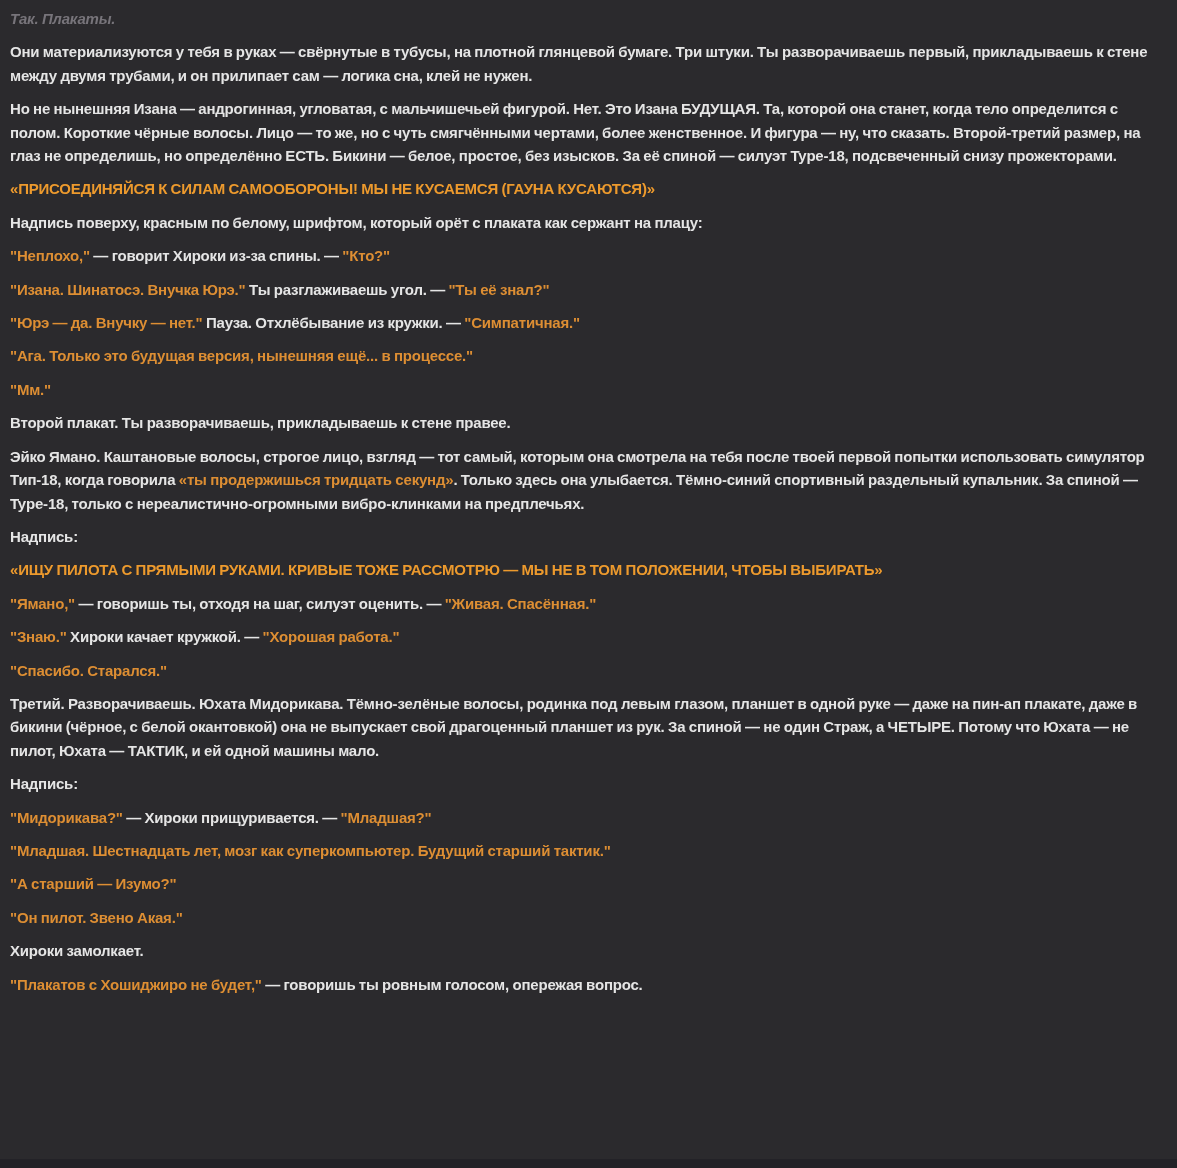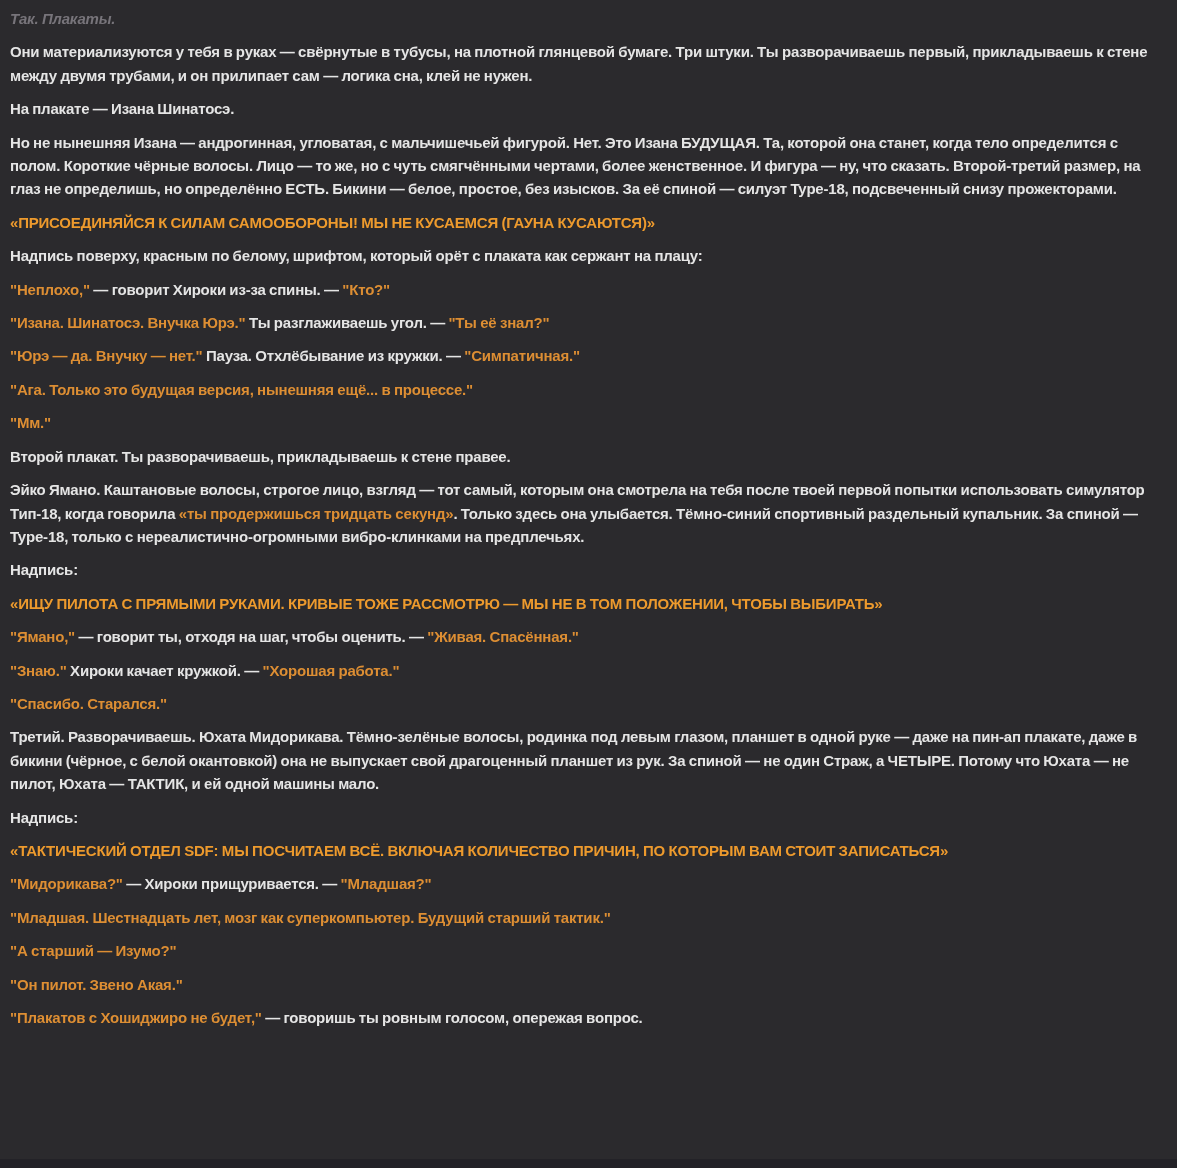--- a/index.html
+++ b/index.html
@@ -46,38 +46,37 @@
     height: 9px;
     background: #232227;
   }
 </style>
 </head>
 <body>
 
 <div class="story" id="story-root">
     <p class="para type-muted"><span class="seg-muted">Так. Плакаты.</span></p>
     <p class="para type-narration"><span class="seg-normal">Они материализуются у тебя в руках — свёрнутые в тубусы, на плотной глянцевой бумаге. Три штуки. Ты разворачиваешь первый, прикладываешь к стене между двумя трубами, и он прилипает сам — логика сна, клей не нужен.</span></p>
-    <p class="para type-narration"><span class="seg-normal">На плакате — Изана Шинатосэ.</span></p>
     <p class="para type-narration"><span class="seg-normal">Но не нынешняя Изана — андрогинная, угловатая, с мальчишечьей фигурой. Нет. Это Изана БУДУЩАЯ. Та, которой она станет, когда тело определится с полом. Короткие чёрные волосы. Лицо — то же, но с чуть смягчёнными чертами, более женственное. И фигура — ну, что сказать. Второй-третий размер, на глаз не определишь, но определённо ЕСТЬ. Бикини — белое, простое, без изысков. За её спиной — силуэт Type-18, подсвеченный снизу прожекторами.</span></p>
     <p class="para type-heading"><span class="seg-heading">«ПРИСОЕДИНЯЙСЯ К СИЛАМ САМООБОРОНЫ! МЫ НЕ КУСАЕМСЯ (ГАУНА КУСАЮТСЯ)»</span></p>
     <p class="para type-narration"><span class="seg-normal">Надпись поверху, красным по белому, шрифтом, который орёт с плаката как сержант на плацу:</span></p>
     <p class="para type-dialogue"><span class="seg-accent">"Неплохо,"</span><span class="seg-normal"> — говорит Хироки из-за спины. — </span><span class="seg-accent">"Кто?"</span></p>
     <p class="para type-dialogue"><span class="seg-accent">"Изана. Шинатосэ. Внучка Юрэ."</span><span class="seg-normal"> Ты разглаживаешь угол. — </span><span class="seg-accent">"Ты её знал?"</span></p>
     <p class="para type-dialogue"><span class="seg-accent">"Юрэ — да. Внучку — нет."</span><span class="seg-normal"> Пауза. Отхлёбывание из кружки. — </span><span class="seg-accent">"Симпатичная."</span></p>
     <p class="para type-dialogue"><span class="seg-accent">"Ага. Только это будущая версия, нынешняя ещё... в процессе."</span></p>
     <p class="para type-dialogue"><span class="seg-accent">"Мм."</span></p>
     <p class="para type-narration"><span class="seg-normal">Второй плакат. Ты разворачиваешь, прикладываешь к стене правее.</span></p>
     <p class="para type-narration"><span class="seg-normal">Эйко Ямано. Каштановые волосы, строгое лицо, взгляд — тот самый, которым она смотрела на тебя после твоей первой попытки использовать симулятор Тип-18, когда говорила </span><span class="seg-accent">«ты продержишься тридцать секунд»</span><span class="seg-normal">. Только здесь она улыбается. Тёмно-синий спортивный раздельный купальник. За спиной — Type-18, только с нереалистично-огромными вибро-клинками на предплечьях.</span></p>
     <p class="para type-narration"><span class="seg-normal">Надпись:</span></p>
     <p class="para type-heading"><span class="seg-heading">«ИЩУ ПИЛОТА С ПРЯМЫМИ РУКАМИ. КРИВЫЕ ТОЖЕ РАССМОТРЮ — МЫ НЕ В ТОМ ПОЛОЖЕНИИ, ЧТОБЫ ВЫБИРАТЬ»</span></p>
-    <p class="para type-dialogue"><span class="seg-accent">"Ямано,"</span><span class="seg-normal"> — говорит ты, отходя на шаг, чтобы оценить. — </span><span class="seg-accent">"Живая. Спасённая."</span></p>
+    <p class="para type-dialogue"><span class="seg-accent">"Ямано,"</span><span class="seg-normal"> — говоришь ты, отходя на шаг, силуэт оценить. — </span><span class="seg-accent">"Живая. Спасённая."</span></p>
     <p class="para type-dialogue"><span class="seg-accent">"Знаю."</span><span class="seg-normal"> Хироки качает кружкой. — </span><span class="seg-accent">"Хорошая работа."</span></p>
     <p class="para type-dialogue"><span class="seg-accent">"Спасибо. Старался."</span></p>
     <p class="para type-narration"><span class="seg-normal">Третий. Разворачиваешь. Юхата Мидорикава. Тёмно-зелёные волосы, родинка под левым глазом, планшет в одной руке — даже на пин-ап плакате, даже в бикини (чёрное, с белой окантовкой) она не выпускает свой драгоценный планшет из рук. За спиной — не один Страж, а ЧЕТЫРЕ. Потому что Юхата — не пилот, Юхата — ТАКТИК, и ей одной машины мало.</span></p>
     <p class="para type-narration"><span class="seg-normal">Надпись:</span></p>
-    <p class="para type-heading"><span class="seg-heading">«ТАКТИЧЕСКИЙ ОТДЕЛ SDF: МЫ ПОСЧИТАЕМ ВСЁ. ВКЛЮЧАЯ КОЛИЧЕСТВО ПРИЧИН, ПО КОТОРЫМ ВАМ СТОИТ ЗАПИСАТЬСЯ»</span></p>
     <p class="para type-dialogue"><span class="seg-accent">"Мидорикава?"</span><span class="seg-normal"> — Хироки прищуривается. — </span><span class="seg-accent">"Младшая?"</span></p>
     <p class="para type-dialogue"><span class="seg-accent">"Младшая. Шестнадцать лет, мозг как суперкомпьютер. Будущий старший тактик."</span></p>
     <p class="para type-dialogue"><span class="seg-accent">"А старший — Изумо?"</span></p>
     <p class="para type-dialogue"><span class="seg-accent">"Он пилот. Звено Акая."</span></p>
+    <p class="para type-narration"><span class="seg-normal">Хироки замолкает.</span></p>
     <p class="para type-dialogue"><span class="seg-accent">"Плакатов с Хошиджиро не будет,"</span><span class="seg-normal"> — говоришь ты ровным голосом, опережая вопрос.</span></p>
   </div>
 <div class="bottom-strip"></div>
 
 </body></html>

